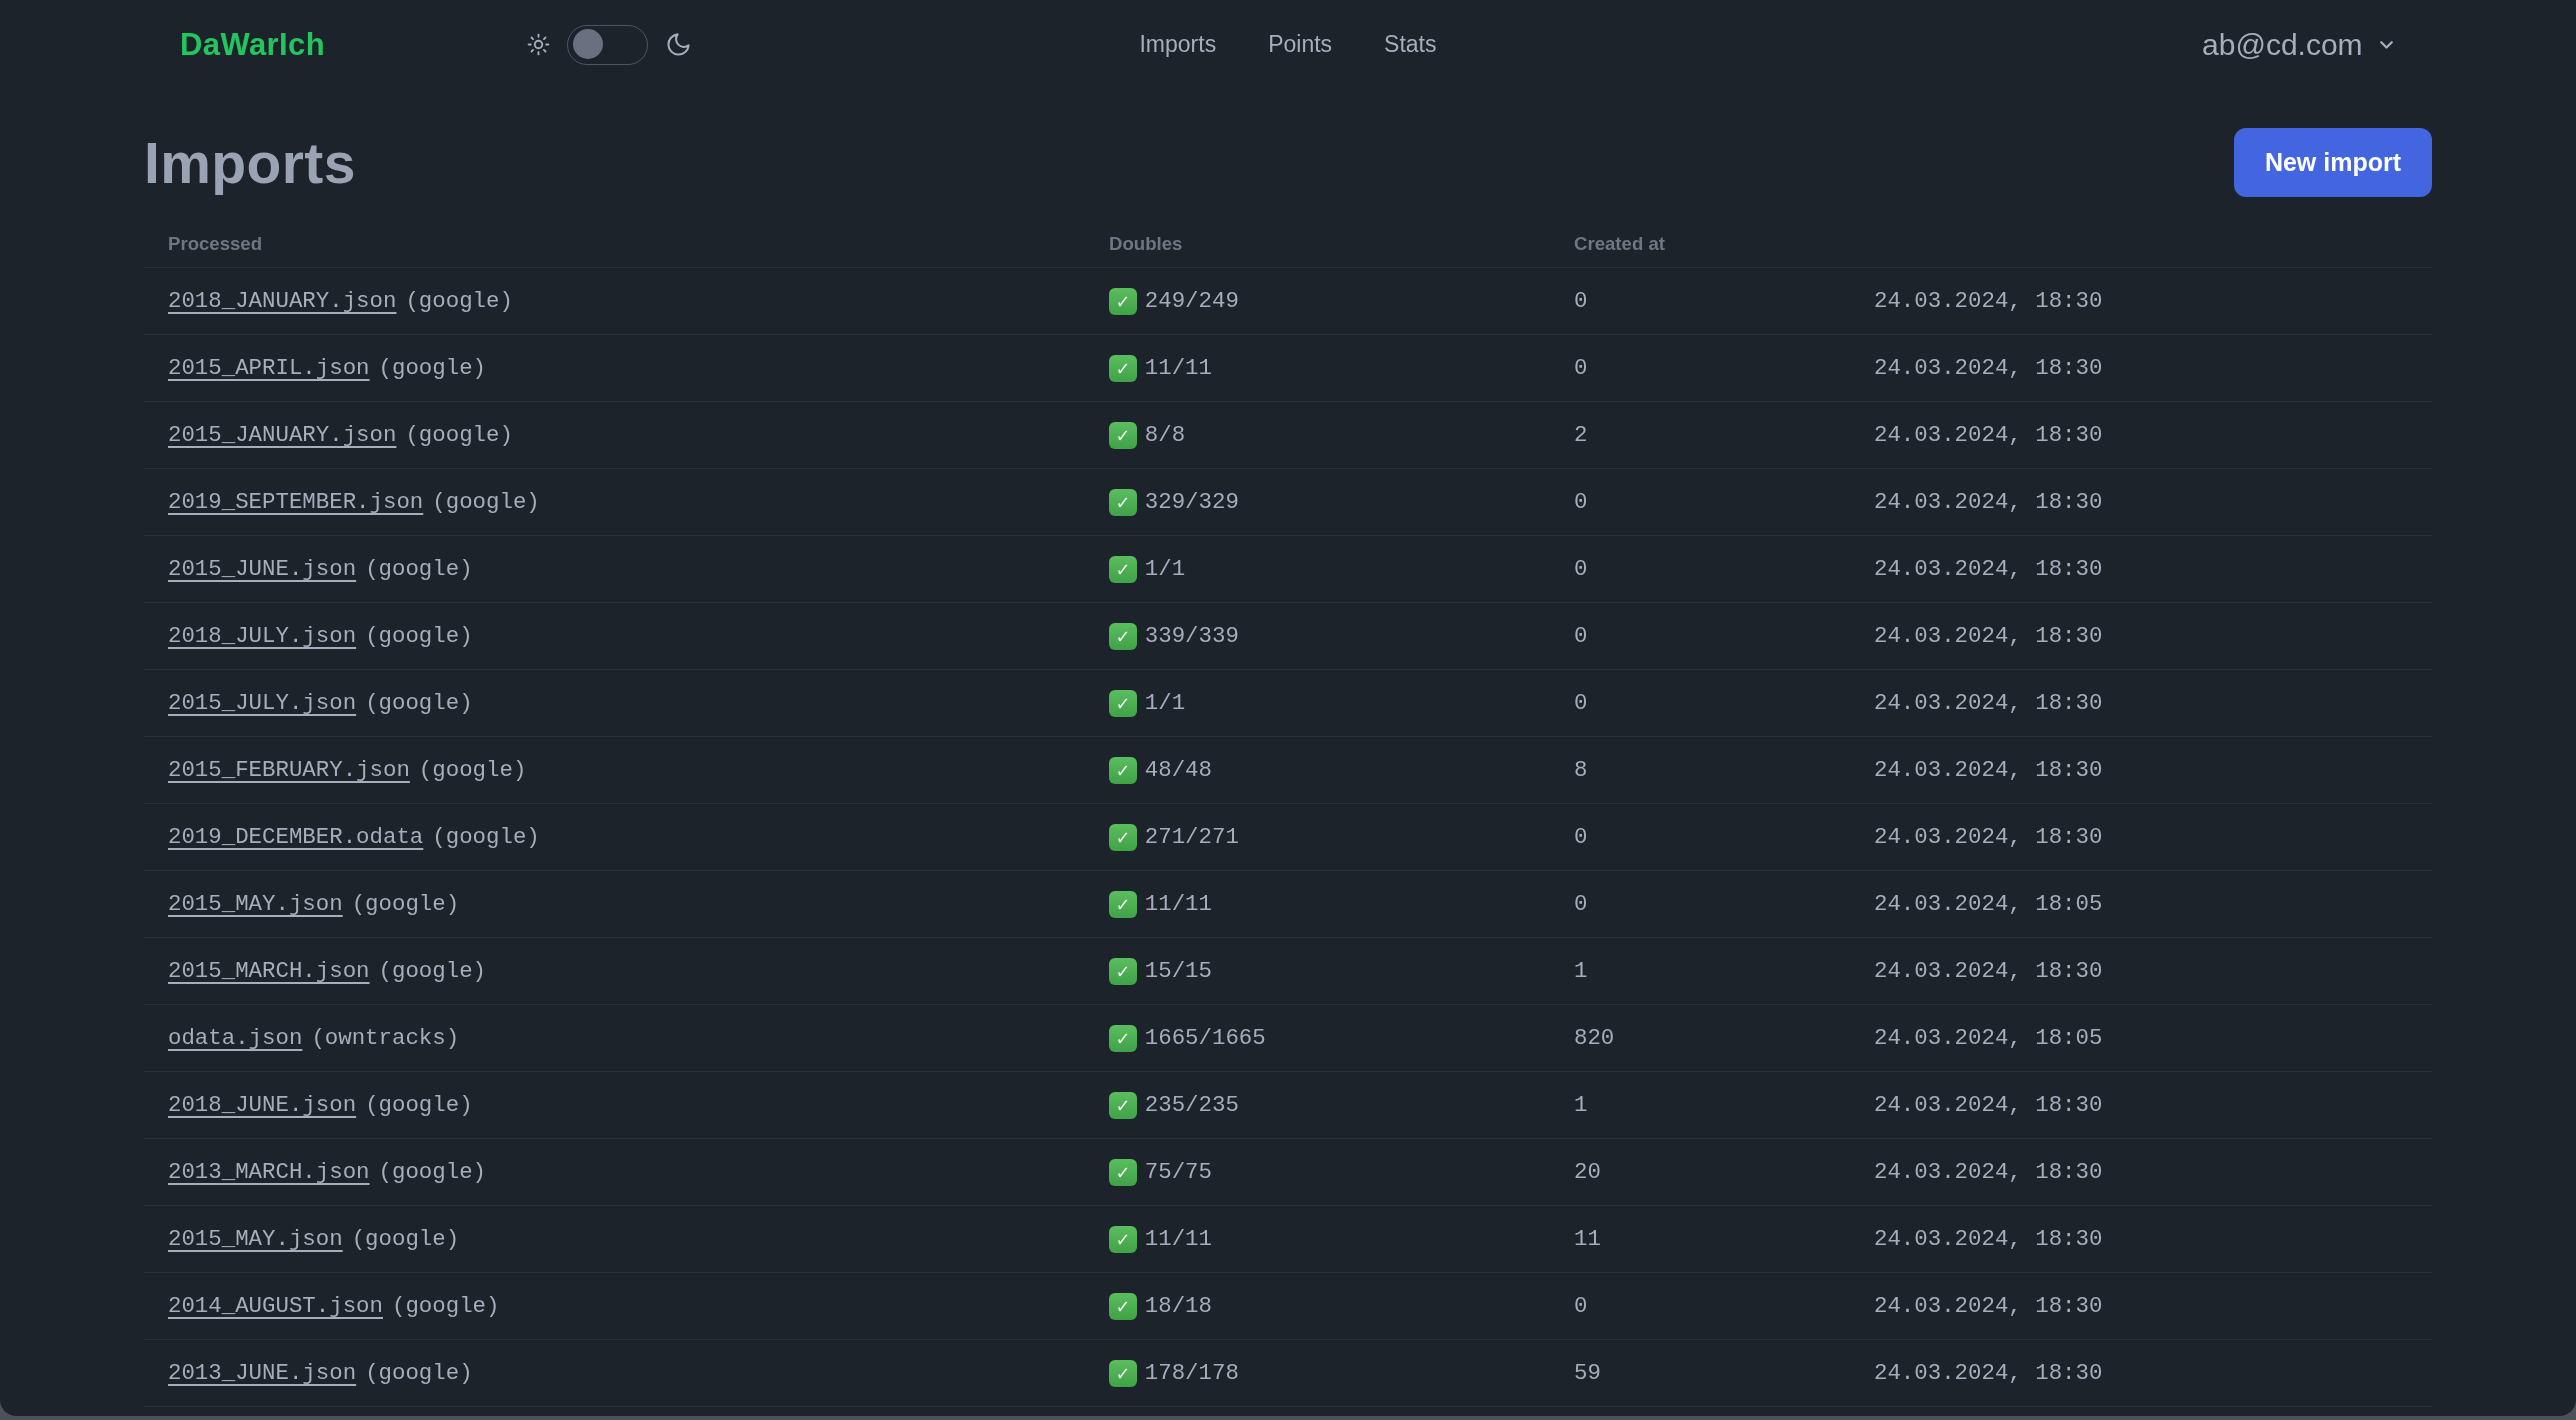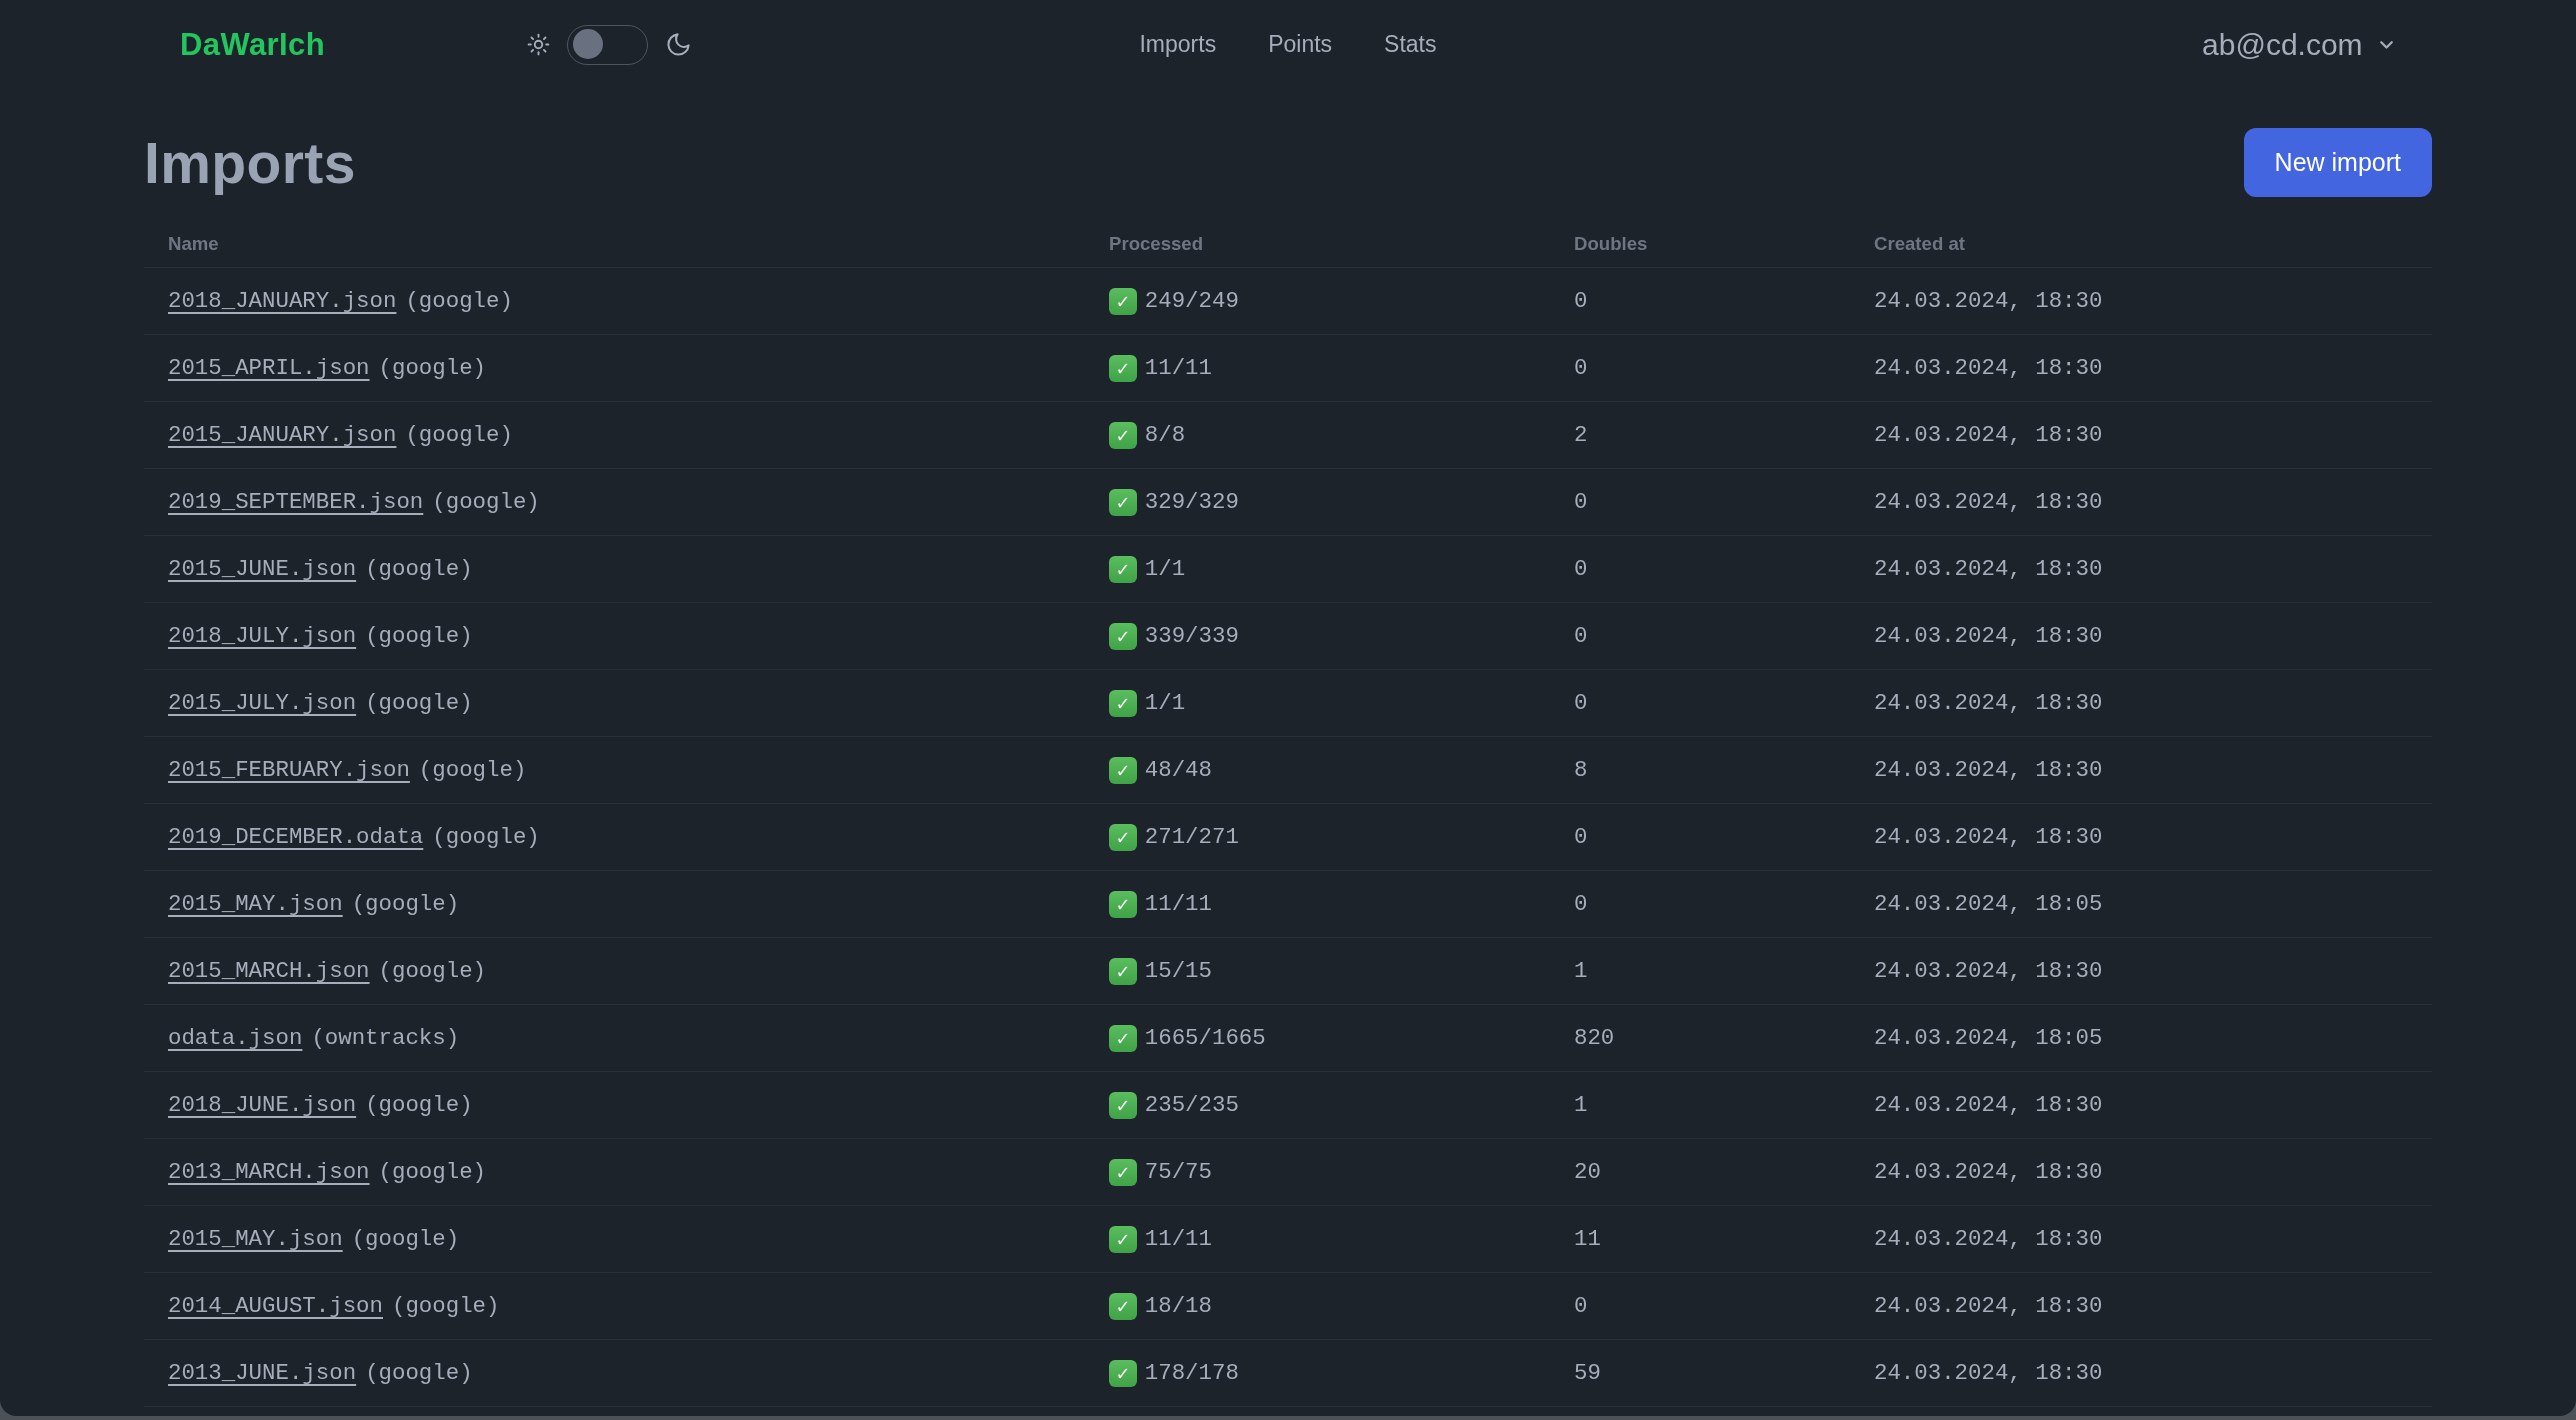--- a/index.html
+++ b/index.html
@@ -30,21 +30,21 @@
   .navbar-center a{font-size:23px;color:var(--text);text-decoration:none;cursor:pointer;}
   .navbar-right{position:absolute;right:179px;display:flex;align-items:center;}
   .account{display:flex;align-items:center;gap:13.4px;background:none;border:none;color:var(--text);
            font-family:inherit;font-size:30px;cursor:pointer;}
 
   
   .container{width:2288px;margin:0 auto;}
   .page-head{display:flex;align-items:center;justify-content:space-between;margin-top:36px;height:75px;}
   h1{font-size:57px;font-weight:800;color:#9aa3b3;letter-spacing:0.4px;}
   .btn-primary{background:var(--primary);color:#fff;border:none;border-radius:12px;height:69px;
-               padding:0 31px;font-family:inherit;font-size:25px;font-weight:400;cursor:pointer;}
+               padding:0 31px;font-family:inherit;font-size:25px;font-weight:700;cursor:pointer;}
 
   
   .table{margin-top:19.4px;}
   .grid{display:grid;grid-template-columns:965px 465px 300px 559px;}
   .thead{height:48px;align-items:end;padding-bottom:12px;}
   .th{font-size:18.6px;font-weight:700;color:var(--muted);}
   .th:first-child,.cell-name{padding-left:24px;}
   .row{height:67px;border-top:1.5px solid var(--divider);align-items:center;font-size:22.4px;font-family:Liberation Mono, monospace;}
   .cell{display:flex;align-items:center;}
   .file-link{color:var(--text);text-decoration:underline;text-underline-offset:4.5px;
@@ -108,21 +108,20 @@
     </header>
 
     <main class="container">
       <div class="page-head">
         <h1>Imports</h1>
         <button class="btn-primary">New import</button>
       </div>
 
       <section class="table">
         <div class="grid thead">
-          <span class="th">Name</span>
           <span class="th">Processed</span>
           <span class="th">Doubles</span>
           <span class="th">Created at</span>
         </div>
 
         <div>
   <div class="grid row">
     <div class="cell cell-name">
       <a class="file-link">2018_JANUARY.json</a>
       <span class="source">(google)</span>

